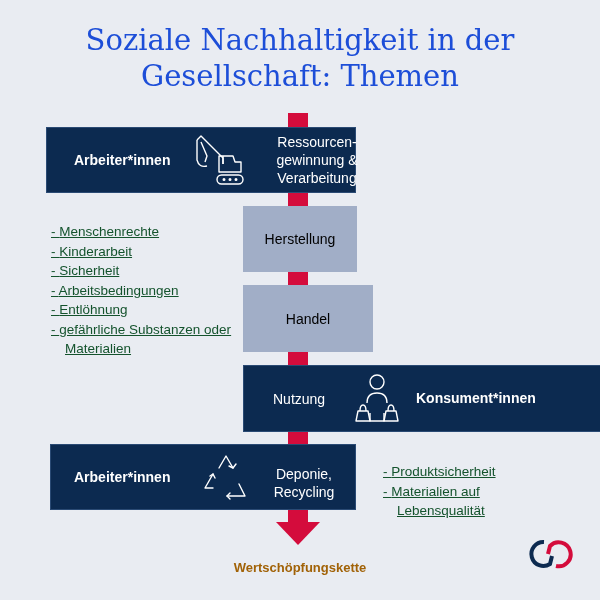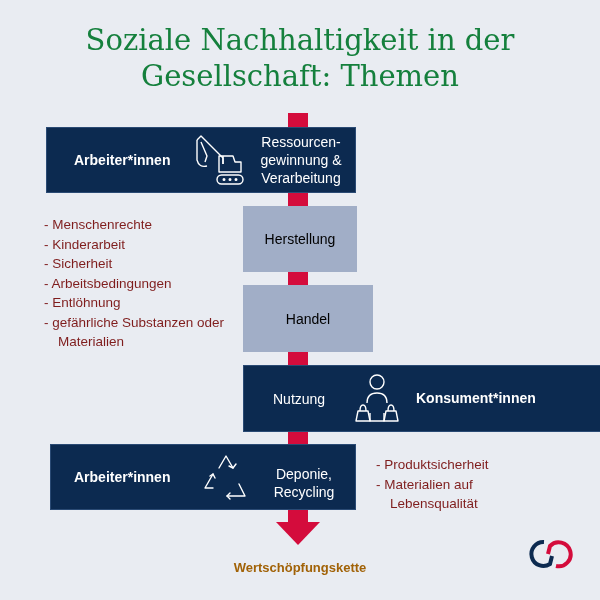--- a/index.html
+++ b/index.html
@@ -1,29 +1,29 @@
 <!DOCTYPE html>
 <html><head>
 <meta charset="utf-8">
 <style>
   html, body { margin:0; padding:0; }
   body { width:600px; height:600px; background:#e9ecf2; position:relative; overflow:hidden;
          font-family:"Liberation Sans", sans-serif; }
   .title { position:absolute; left:0; top:22px; width:600px; text-align:center;
-           font-family:"DejaVu Serif", serif; font-size:29px; line-height:36px; color:#15803d; }
+           font-family:"DejaVu Serif", serif; font-size:29px; line-height:36px; color:#1d4ed8; }
   .shaft { position:absolute; left:288px; top:113px; width:20px; height:410px; background:#d40c3c; }
   .arrowhead { position:absolute; left:276px; top:522px; width:0; height:0;
                border-left:22px solid transparent; border-right:22px solid transparent;
                border-top:23px solid #d40c3c; }
   .box { position:absolute; box-sizing:border-box; display:flex; align-items:center; }
   .dark { background:#0c2a50; color:#fff; border:1px solid #2a4a74; }
   .light { background:#a1aec7; color:#000000; justify-content:center; font-size:14px; }
   .bold { font-weight:bold; font-size:14px; }
   .stage { font-size:14px; line-height:18px; text-align:center; }
-  .list { position:absolute; margin:8px; padding:0; list-style:none; color:#7f1d1d; font-size:13.5px; line-height:19.5px; }
+  .list { position:absolute; margin:15px; padding:0; list-style:none; color:#14532d; font-size:13.5px; line-height:19.5px;text-decoration:underline; }
   .list li { padding-left:14px; text-indent:-14px; }
   .footer { position:absolute; left:0; width:600px; top:560px; text-align:center; color:#a16207;
             font-weight:bold; font-size:13px; }
   svg { display:block; }
 </style>
 </head>
 <body>
 
 <div class="title">
   <div>Soziale Nachhaltigkeit in der</div>
@@ -41,21 +41,21 @@
       <path d="M4 6 L4 26 Q6 34 14 32"></path>
       <path d="M8 8 L14 22 L12 28"></path>
       <path d="M26 22 L40 22 L42 28 L48 28 L48 38 L26 38 Z"></path>
       <path d="M30 22 L30 30"></path>
       <rect x="24" y="41" width="26" height="9" rx="4.5"></rect>
       <circle cx="31" cy="45.5" r="0.8" fill="#fff"></circle>
         <circle cx="37" cy="45.5" r="0.8" fill="#fff"></circle>
         <circle cx="43" cy="45.5" r="0.8" fill="#fff"></circle>
     </svg>
   </span>
-  <div class="stage" style="position:absolute; left:204px; top:5px; width:100px;">
+  <div class="stage" style="position:absolute; left:220px; top:5px; width:100px;">
     <div>Ressourcen-</div>
     <div>gewinnung &amp;</div>
     <div>Verarbeitung</div>
   </div>
 </div>
 
 <ul class="list" style="left:36px; top:207px; width:200px;">
   <li>- <span>Menschenrechte</span></li>
   <li>- <span>Kinderarbeit</span></li>
   <li>- <span>Sicherheit</span></li>

